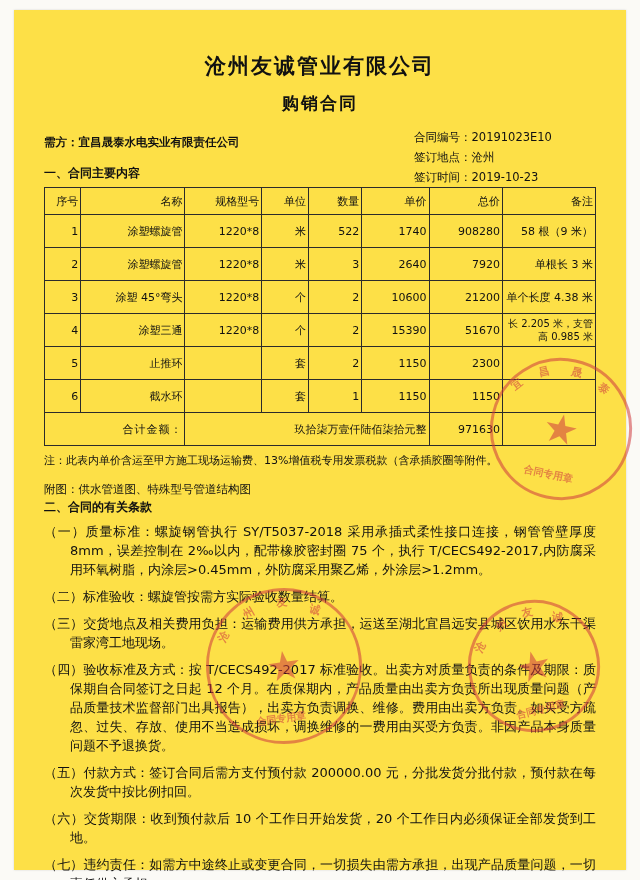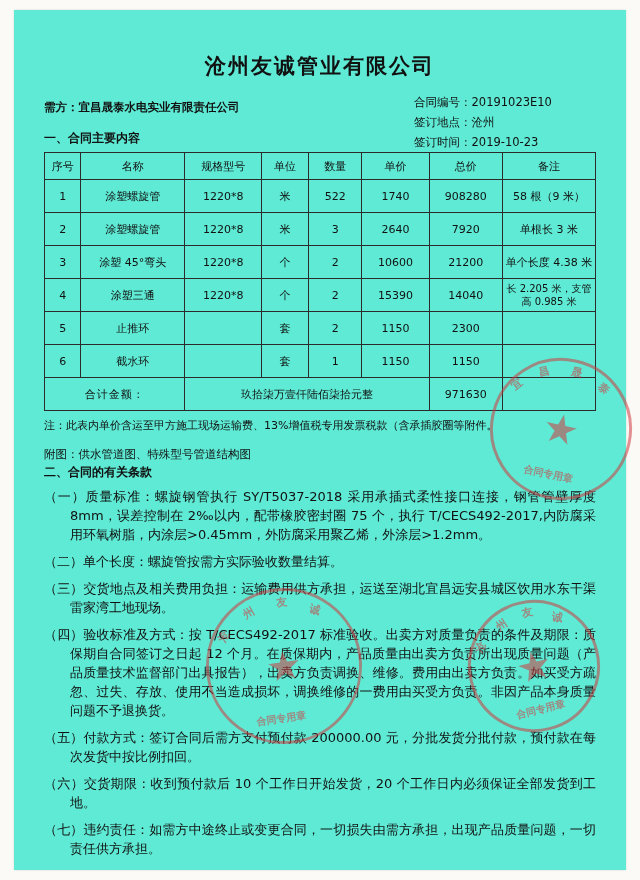--- a/index.html
+++ b/index.html
@@ -16,21 +16,21 @@
     height: 880px;
     background: #fbfaf6;
     overflow: hidden;
   }
   .paper {
     position: absolute;
     left: 14px;
     top: 10px;
     width: 612px;
     height: 860px;
-    background: #5eead4;
+    background: #fde047;
     box-shadow: 0 0 2px rgba(0,0,0,0.15);
   }
   .inner {
     position: absolute;
     left: 30px;
     top: 24px;
     width: 552px;
   }
   
   .company-title {
@@ -79,21 +79,21 @@
   }
   
   table.goods {
     border-collapse: collapse;
     width: 552px;
     font-size: 11px;
     color: #111;
   }
   table.goods th, table.goods td {
     border: 1px solid #2b2b2b;
-    text-align: center;
+    text-align: right;
     height: 30px;
     padding: 1px 2px;
   }
   table.goods th {
     font-weight: normal;
     height: 24px;
   }
   .col-no { width: 34px; }
   .col-name { width: 110px; }
   .col-model { width: 76px; }
@@ -199,20 +199,21 @@
   .s3e { left: 34px; bottom: 12px; font-size: 10px; }
 </style>
 </head>
 <body>
 
 <div class="page">
   <div class="paper">
     <div class="inner">
 
       <div class="company-title">沧州友诚管业有限公司</div>
+      <div class="doc-title">购销合同</div>
 
       <div class="parties">
         <div class="buyer-line">
           <span>需方：</span><span>宜昌晟泰水电实业有限责任公司</span>
         </div>
         <div class="meta-col">
           <div>
             <span>合同编号：</span><span>20191023E10</span>
           </div>
           <div>
@@ -270,21 +271,21 @@
             <td>21200</td>
             <td>单个长度 4.38 米</td>
           </tr>
           <tr>
             <td>4</td>
             <td>涂塑三通</td>
             <td>1220*8</td>
             <td>个</td>
             <td>2</td>
             <td>15390</td>
-            <td>14040</td>
+            <td>51670</td>
             <td class="td-small">长 2.205 米，支管高 0.985 米</td>
           </tr>
           <tr>
             <td>5</td>
             <td>止推环</td>
             <td></td>
             <td>套</td>
             <td>2</td>
             <td>1150</td>
             <td>2300</td>
@@ -312,21 +313,21 @@
       <div class="note-line">注：此表内单价含运至甲方施工现场运输费、13%增值税专用发票税款（含承插胶圈等附件。</div>
 
       <div class="attach-line">附图：供水管道图、特殊型号管道结构图</div>
 
       <div class="clause-head">二、合同的有关条款</div>
 
       <div class="clause hang">
         <span>（一）</span><span>质量标准：</span><span>螺旋钢管执行 SY/T5037-2018 采用承插式柔性接口连接，钢管管壁厚度 8mm，误差控制在 2‰以内，配带橡胶密封圈 75 个，执行 T/CECS492-2017,内防腐采用环氧树脂，内涂层&gt;0.45mm，外防腐采用聚乙烯，外涂层&gt;1.2mm。</span>
       </div>
       <div class="clause hang">
-        <span>（二）</span><span>单个长度：</span><span>螺旋管按需方实际验收数量结算。</span>
+        <span>（二）</span><span>标准验收：</span><span>螺旋管按需方实际验收数量结算。</span>
       </div>
       <div class="clause hang">
         <span>（三）</span><span>交货地点及相关费用负担：</span><span>运输费用供方承担，运送至湖北宜昌远安县城区饮用水东干渠雷家湾工地现场。</span>
       </div>
       <div class="clause hang">
         <span>（四）</span><span>验收标准及方式：</span><span>按 T/CECS492-2017 标准验收。出卖方对质量负责的条件及期限：质保期自合同签订之日起 12 个月。在质保期内，产品质量由出卖方负责所出现质量问题（产品质量技术监督部门出具报告），出卖方负责调换、维修。费用由出卖方负责。如买受方疏忽、过失、存放、使用不当造成损坏，调换维修的一费用由买受方负责。非因产品本身质量问题不予退换货。</span>
       </div>
       <div class="clause hang">
         <span>（五）</span><span>付款方式：</span><span>签订合同后需方支付预付款 200000.00 元，分批发货分批付款，预付款在每次发货中按比例扣回。</span>
       </div>

